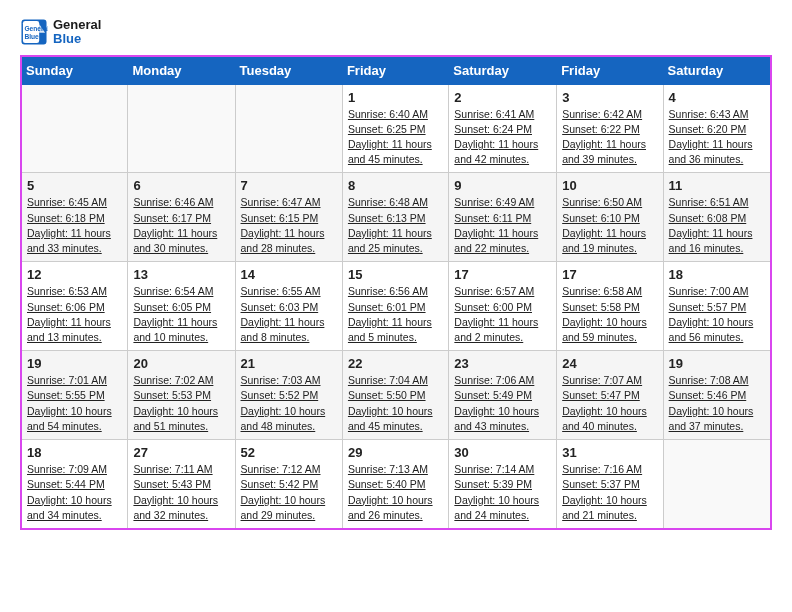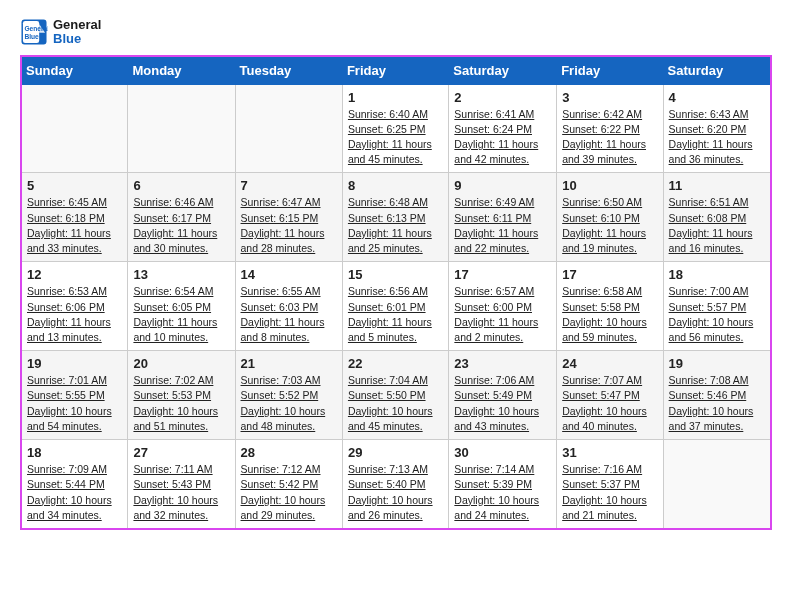--- a/index.html
+++ b/index.html
@@ -243,21 +243,21 @@
         <tr>
           <td>
             <span class="day-number">18</span>
             <div class="day-info">Sunrise: 7:09 AM<br>Sunset: 5:44 PM<br>Daylight: 10 hours<br>and 34 minutes.</div>
           </td>
           <td>
             <span class="day-number">27</span>
             <div class="day-info">Sunrise: 7:11 AM<br>Sunset: 5:43 PM<br>Daylight: 10 hours<br>and 32 minutes.</div>
           </td>
           <td>
-            <span class="day-number">28</span>
+            <span class="day-number">52</span>
             <div class="day-info">Sunrise: 7:12 AM<br>Sunset: 5:42 PM<br>Daylight: 10 hours<br>and 29 minutes.</div>
           </td>
           <td>
             <span class="day-number">29</span>
             <div class="day-info">Sunrise: 7:13 AM<br>Sunset: 5:40 PM<br>Daylight: 10 hours<br>and 26 minutes.</div>
           </td>
           <td>
             <span class="day-number">30</span>
             <div class="day-info">Sunrise: 7:14 AM<br>Sunset: 5:39 PM<br>Daylight: 10 hours<br>and 24 minutes.</div>
           </td>

